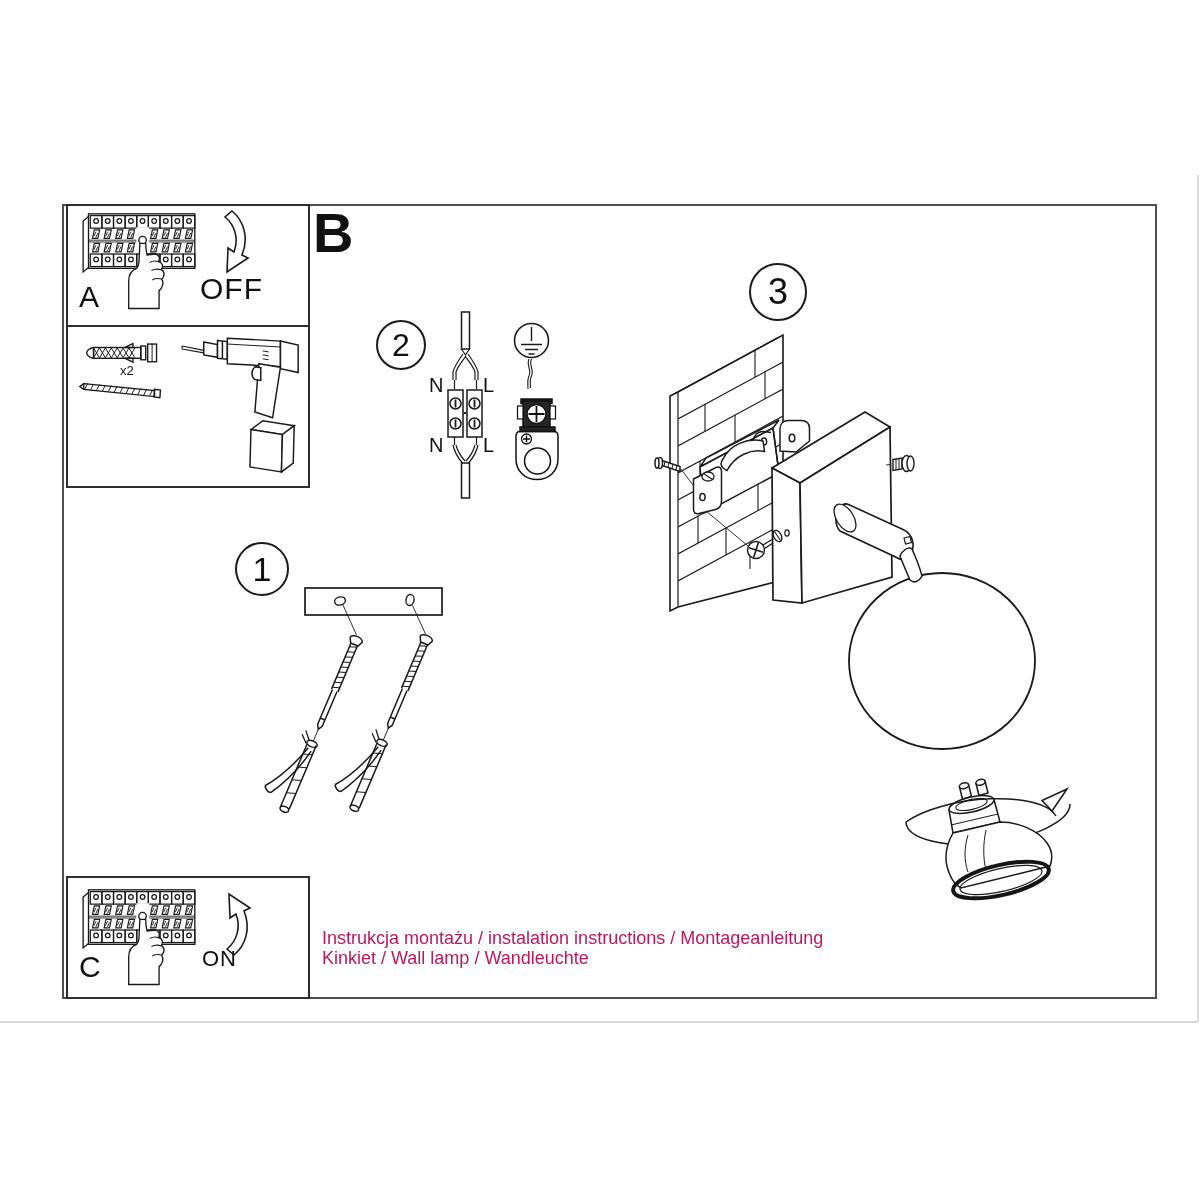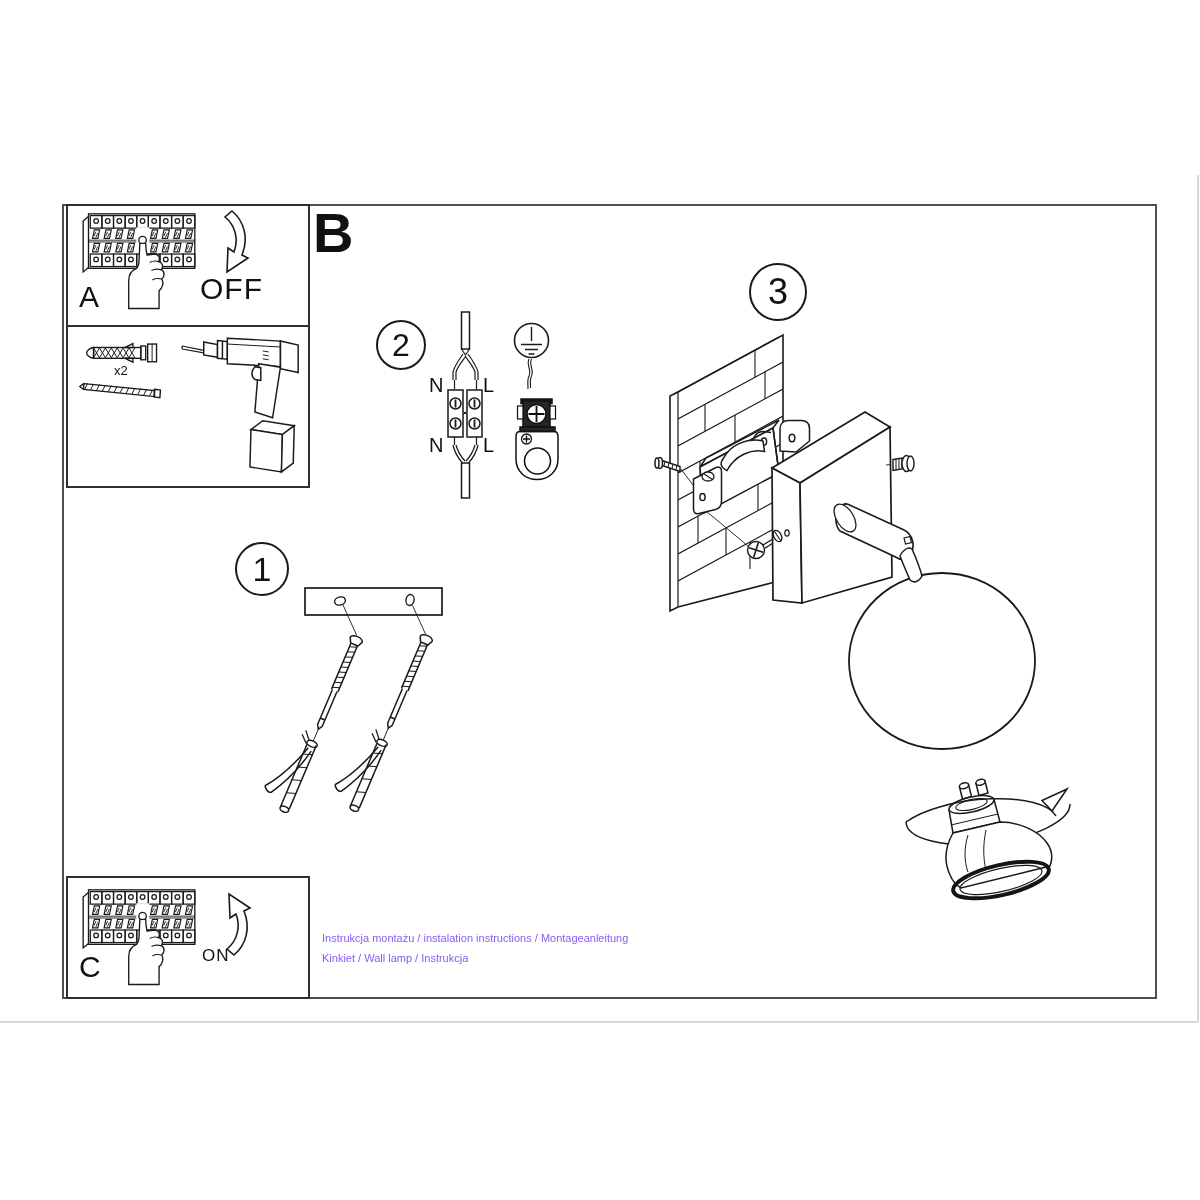--- a/index.html
+++ b/index.html
@@ -4,21 +4,21 @@
 <style>
   html,body{margin:0;padding:0;background:#fff;}
   #canvas{position:relative;width:1200px;height:1200px;background:#ffffff;overflow:hidden;
           font-family:"Liberation Sans",sans-serif;color:#111;}
   .abs{position:absolute;}
   .frame{border:2px solid #4f4f4f;}
   .box{border:2px solid #2e2e2e;background:#fff;}
   .circle-step{border:2px solid #1a1a1a;border-radius:50%;display:flex;align-items:center;justify-content:center;
                background:#fff;color:#111;}
   .lbl{color:#111;}
-  .caption{font-size:11px;line-height:19.5px;color:#8b5cf6;}
+  .caption{font-size:18px;line-height:19.5px;color:#be185d;}
   svg{display:block;overflow:visible;}
   svg text{font-family:"Liberation Sans",sans-serif;fill:#111;}
   .faint{background:#d8d8d8;}
 </style>
 </head>
 <body>
 
 <svg width="0" height="0" style="position:absolute">
   <defs>
     <g id="bk-top" stroke="#1a1a1a" fill="none" stroke-width="1.4">
@@ -138,32 +138,32 @@
         <path d="M216,14 L234,18 L234,46 L216,42 Z"></path>
         <path d="M162,17 L216,20" stroke-width="1" fill="none"></path>
         <path d="M198,24 l6,1 m-6,3 l6,1 m-6,3 l6,1" stroke-width="1" fill="none"></path>
         <path d="M194,37 L216,40.5 L208,92 L190,86 Z"></path>
         <path d="M190,40 C186,44 186,50 190,53 L196,54 L196,41 Z"></path>
         <path d="M186,104 L198,95 L230,100 L218,109 Z"></path>
         <path d="M186,104 L218,109 L217,147 L185,142 Z"></path>
         <path d="M218,109 L230,100 L229,138 L217,147 Z"></path>
       </g>
     </svg>
-    <div class="abs lbl" style="left:46px;top:36px;font-size:13px">x2</div>
+    <div class="abs lbl" style="left:52px;top:36px;font-size:13px">x2</div>
   </div>
 
   <div class="abs box" style="left:66px;top:876px;width:240px;height:119px">
     <svg class="abs" style="left:8px;top:10px" width="134" height="93" viewBox="0 0 150 104">
       <use href="#breaker-g"></use>
     </svg>
     <svg class="abs" style="left:140px;top:8px" width="46" height="72" viewBox="0 0 46 72">
       <path d="M26,69 C38,59 43,42 36,25 L42,22 L21,8 L22,32 L28,28 C33,41 29,55 19,63 Z" fill="#fff" stroke="#1a1a1a" stroke-width="1.6"></path>
     </svg>
     <div class="abs lbl" style="left:11px;top:72px;font-size:30px">C</div>
-    <div class="abs lbl" style="left:134px;top:68px;font-size:17px;letter-spacing:1px">ON</div>
+    <div class="abs lbl" style="left:134px;top:68px;font-size:22px;letter-spacing:1px">ON</div>
   </div>
 
   <div class="abs lbl" style="left:313px;top:200px;font-size:56px;font-weight:bold">B</div>
 
   <div class="abs circle-step" style="left:376px;top:320px;width:46px;height:46px;font-size:32px">
     <span>2</span>
   </div>
   <div class="abs circle-step" style="left:749px;top:263px;width:54px;height:54px;font-size:36px">
     <span>3</span>
   </div>
@@ -311,16 +311,16 @@
       <path d="M61,67 L108,56 M78,77 C74,90 74,103 78,114 M96,72 C93,86 93,100 96,112" stroke-width="1" fill="none"></path>
       <ellipse cx="111" cy="122" rx="49" ry="15" transform="rotate(-13 111 122)" stroke="#151515" stroke-width="4" fill="none"></ellipse>
       <ellipse cx="111" cy="122" rx="42" ry="11.5" transform="rotate(-13 111 122)" stroke-width="1.2" fill="none"></ellipse>
     </g>
     <path d="M16,64 A82,30 -7 0 1 166,58" stroke="#1a1a1a" stroke-width="1.5" fill="none"></path>
     <polygon points="177,31 152,42.5 162,53" fill="#fff" stroke="#1a1a1a" stroke-width="1.5"></polygon>
   </svg>
 
   <div class="abs caption" style="left:322px;top:929px">
     <div>Instrukcja montażu / instalation instructions / Montageanleitung</div>
-    <div>Kinkiet / Wall lamp / Instrukcja</div>
+    <div>Kinkiet / Wall lamp / Wandleuchte</div>
   </div>
 
 </div>
 
 </body></html>

